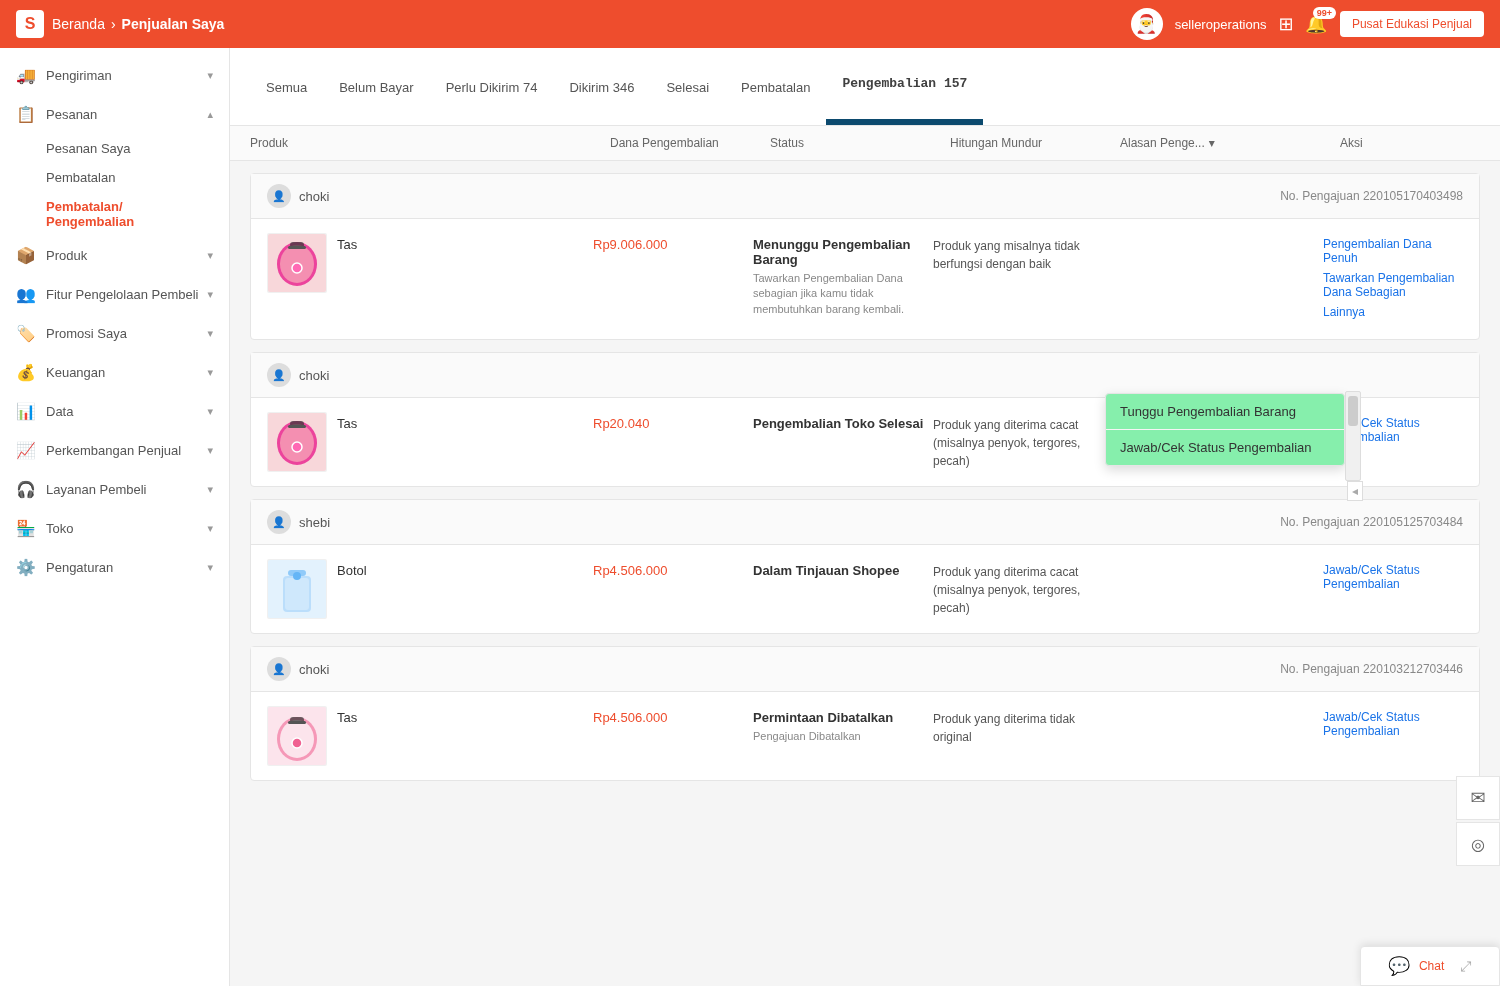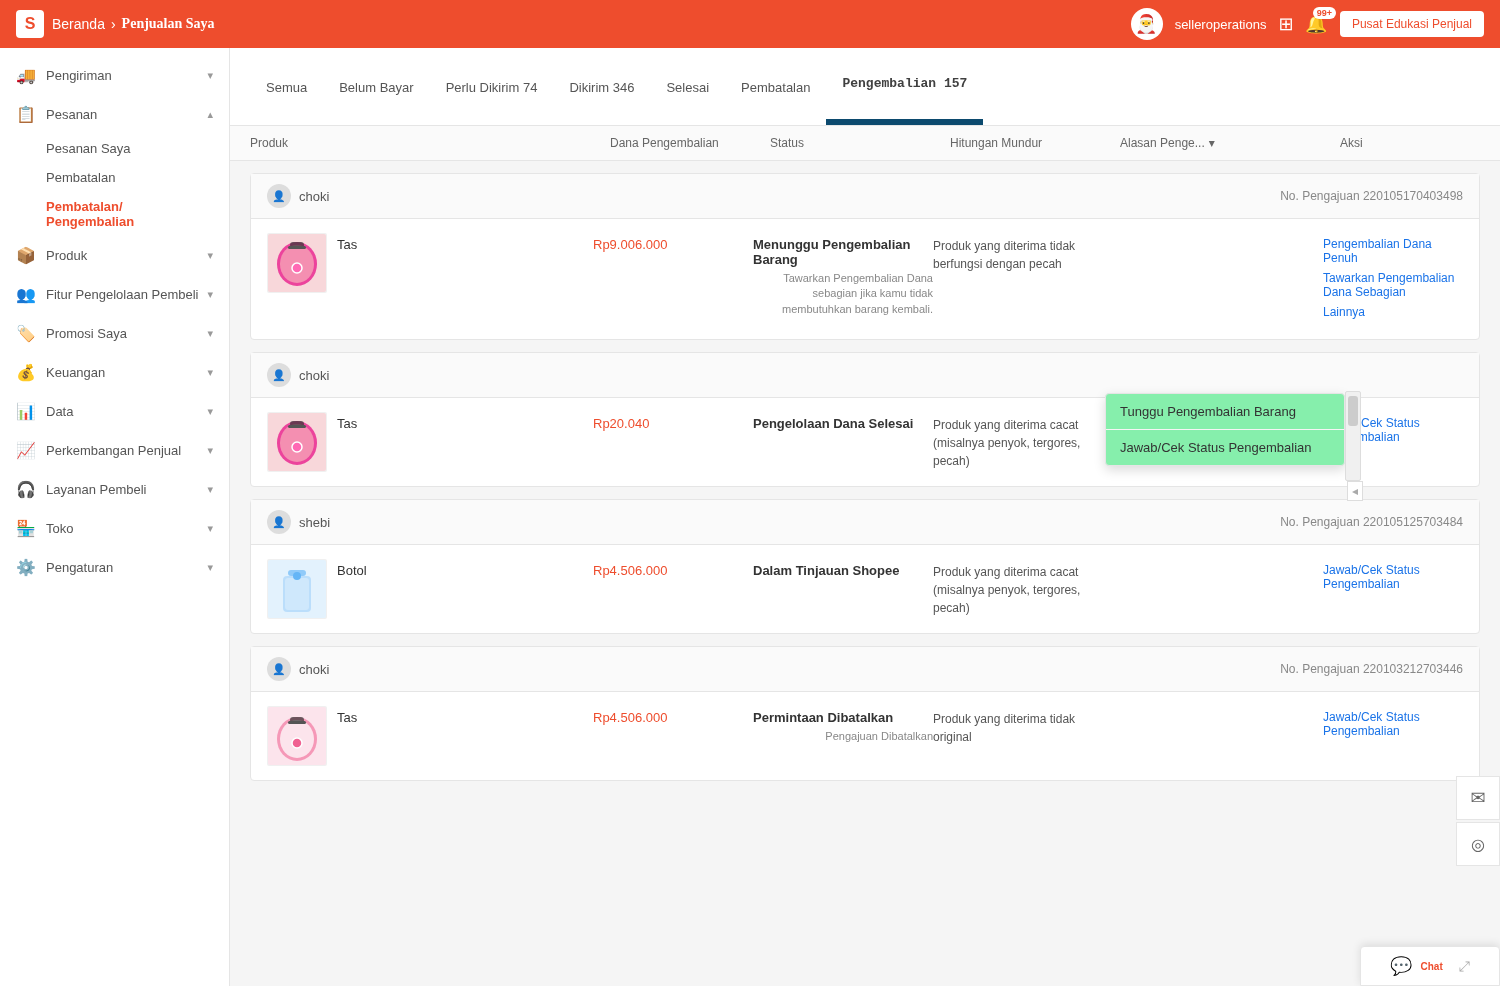--- a/index.html
+++ b/index.html
@@ -9,21 +9,21 @@
     .navbar {
       display: flex; align-items: center; background: #ee4d2d; height: 48px;
       padding: 0 16px; position: fixed; top: 0; left: 0; right: 0; z-index: 100;
     }
     .navbar-logo {
       background: white; color: #ee4d2d; font-weight: bold; font-size: 16px;
       width: 28px; height: 28px; display: flex; align-items: center; justify-content: center;
       border-radius: 4px; margin-right: 8px; flex-shrink: 0;
     }
     .navbar-breadcrumb { color: white; display: flex; align-items: center; gap: 6px; font-size: 14px; }
-    .navbar-breadcrumb .current { font-weight: 600; font-family: Liberation Serif, serif; }
+    .navbar-breadcrumb .current { font-weight: 600; }
     .navbar-right { margin-left: auto; display: flex; align-items: center; gap: 12px; }
     .navbar-avatar { width: 32px; height: 32px; border-radius: 50%; background: #fff; display: flex; align-items: center; justify-content: center; font-size: 18px; }
     .navbar-username { color: white; font-size: 13px; }
     .navbar-grid-icon { color: white; font-size: 18px; cursor: pointer; }
     .navbar-notif { position: relative; cursor: pointer; }
     .navbar-notif-bell { color: white; font-size: 18px; }
     .navbar-notif-badge {
       position: absolute; top: -6px; right: -8px; background: #fff; color: #ee4d2d;
       font-size: 9px; font-weight: bold; border-radius: 8px; padding: 1px 4px;
     }
@@ -89,21 +89,21 @@
       width: 60px; height: 60px; background: #f0f0f0; flex-shrink: 0;
       border-radius: 2px; display: flex; align-items: center; justify-content: center;
       font-size: 24px; overflow: hidden; position: relative;
     }
     .product-name { font-size: 13px; color: #333; padding-top: 4px; }
 
     .price-cell { font-size: 13px; color: #ee4d2d; padding-top: 4px; }
 
     .status-cell { padding-top: 4px; }
     .status-main { font-weight: 700; font-size: 13px; color: #333; }
-    .status-sub { font-size: 11px; color: #888; margin-top: 4px; line-height: 1.4; text-align: right; }
+    .status-sub { font-size: 11px; color: #888; margin-top: 4px; line-height: 1.4; }
 
     .reason-cell { font-size: 12px; color: #555; padding-top: 4px; line-height: 1.5; }
 
     .action-cell { padding-top: 4px; }
     .action-link { color: #1a73e8; font-size: 12px; cursor: pointer; display: block; margin-bottom: 6px; font-weight: 500; }
 
     
     .dropdown-overlay {
       position: absolute; right: 140px; top: 200px; background: #86efac;
       border: 1px solid #e5e5e5; border-radius: 4px; box-shadow: 0 4px 12px rgba(0,0,0,0.15);
@@ -114,21 +114,21 @@
 
     
     .chat-bar {
       position: fixed; bottom: 0; right: 0; background: white;
       border: 1px solid #e5e5e5; border-radius: 4px 4px 0 0;
       display: flex; align-items: center; gap: 8px;
       padding: 8px 16px; cursor: pointer; box-shadow: 0 -2px 8px rgba(0,0,0,0.1);
       min-width: 140px; justify-content: center;
     }
     .chat-bar-icon { color: #ee4d2d; font-size: 18px; }
-    .chat-bar-label { color: #ee4d2d; font-weight: 700; font-size: 10px; }
+    .chat-bar-label { color: #ee4d2d; font-weight: 400; font-size: 12px; }
     .chat-expand { color: #aaa; font-size: 14px; margin-left: 8px; }
 
     
     .float-icons { position: fixed; right: 0; bottom: 120px; display: flex; flex-direction: column; gap: 2px; }
     .float-icon {
       width: 44px; height: 44px; background: white; border: 1px solid #e5e5e5;
       display: flex; align-items: center; justify-content: center; cursor: pointer;
       font-size: 18px; color: #666;
     }
   </style>
@@ -303,21 +303,21 @@
                 <rect x="20" y="12" width="18" height="3" rx="1.5" fill="#555"></rect>
               </svg>
             </div>
             <span class="product-name">Tas</span>
           </div>
           <div class="price-cell">Rp9.006.000</div>
           <div class="status-cell">
             <div class="status-main">Menunggu Pengembalian Barang</div>
             <div class="status-sub">Tawarkan Pengembalian Dana sebagian jika kamu tidak membutuhkan barang kembali.</div>
           </div>
-          <div class="reason-cell">Produk yang diterima tidak berfungsi dengan pecah</div>
+          <div class="reason-cell">Produk yang misalnya tidak berfungsi dengan baik</div>
           <div></div>
           <div class="action-cell">
             <span class="action-link">Pengembalian Dana Penuh</span>
             <span class="action-link">Tawarkan Pengembalian Dana Sebagian</span>
             <span class="action-link">Lainnya</span>
           </div>
         </div>
       </div>
 
       <div class="dropdown-overlay" style="top: 220px; right: 155px;">
@@ -347,21 +347,21 @@
                 <ellipse cx="29" cy="30" rx="17" ry="19" fill="#f48fb1"></ellipse>
                 <rect x="22" y="8" width="14" height="6" rx="3" fill="#333" opacity="0.7"></rect>
                 <circle cx="29" cy="34" r="5" fill="#ff69b4" stroke="white" stroke-width="1.5"></circle>
                 <rect x="20" y="12" width="18" height="3" rx="1.5" fill="#555"></rect>
               </svg>
             </div>
             <span class="product-name">Tas</span>
           </div>
           <div class="price-cell">Rp20.040</div>
           <div class="status-cell">
-            <div class="status-main">Pengelolaan Dana Selesai</div>
+            <div class="status-main">Pengembalian Toko Selesai</div>
           </div>
           <div class="reason-cell">Produk yang diterima cacat (misalnya penyok, tergores, pecah)</div>
           <div></div>
           <div class="action-cell">
             <span class="action-link">Jawab/Cek Status Pengembalian</span>
           </div>
         </div>
       </div>
 
       <div class="order-group">

